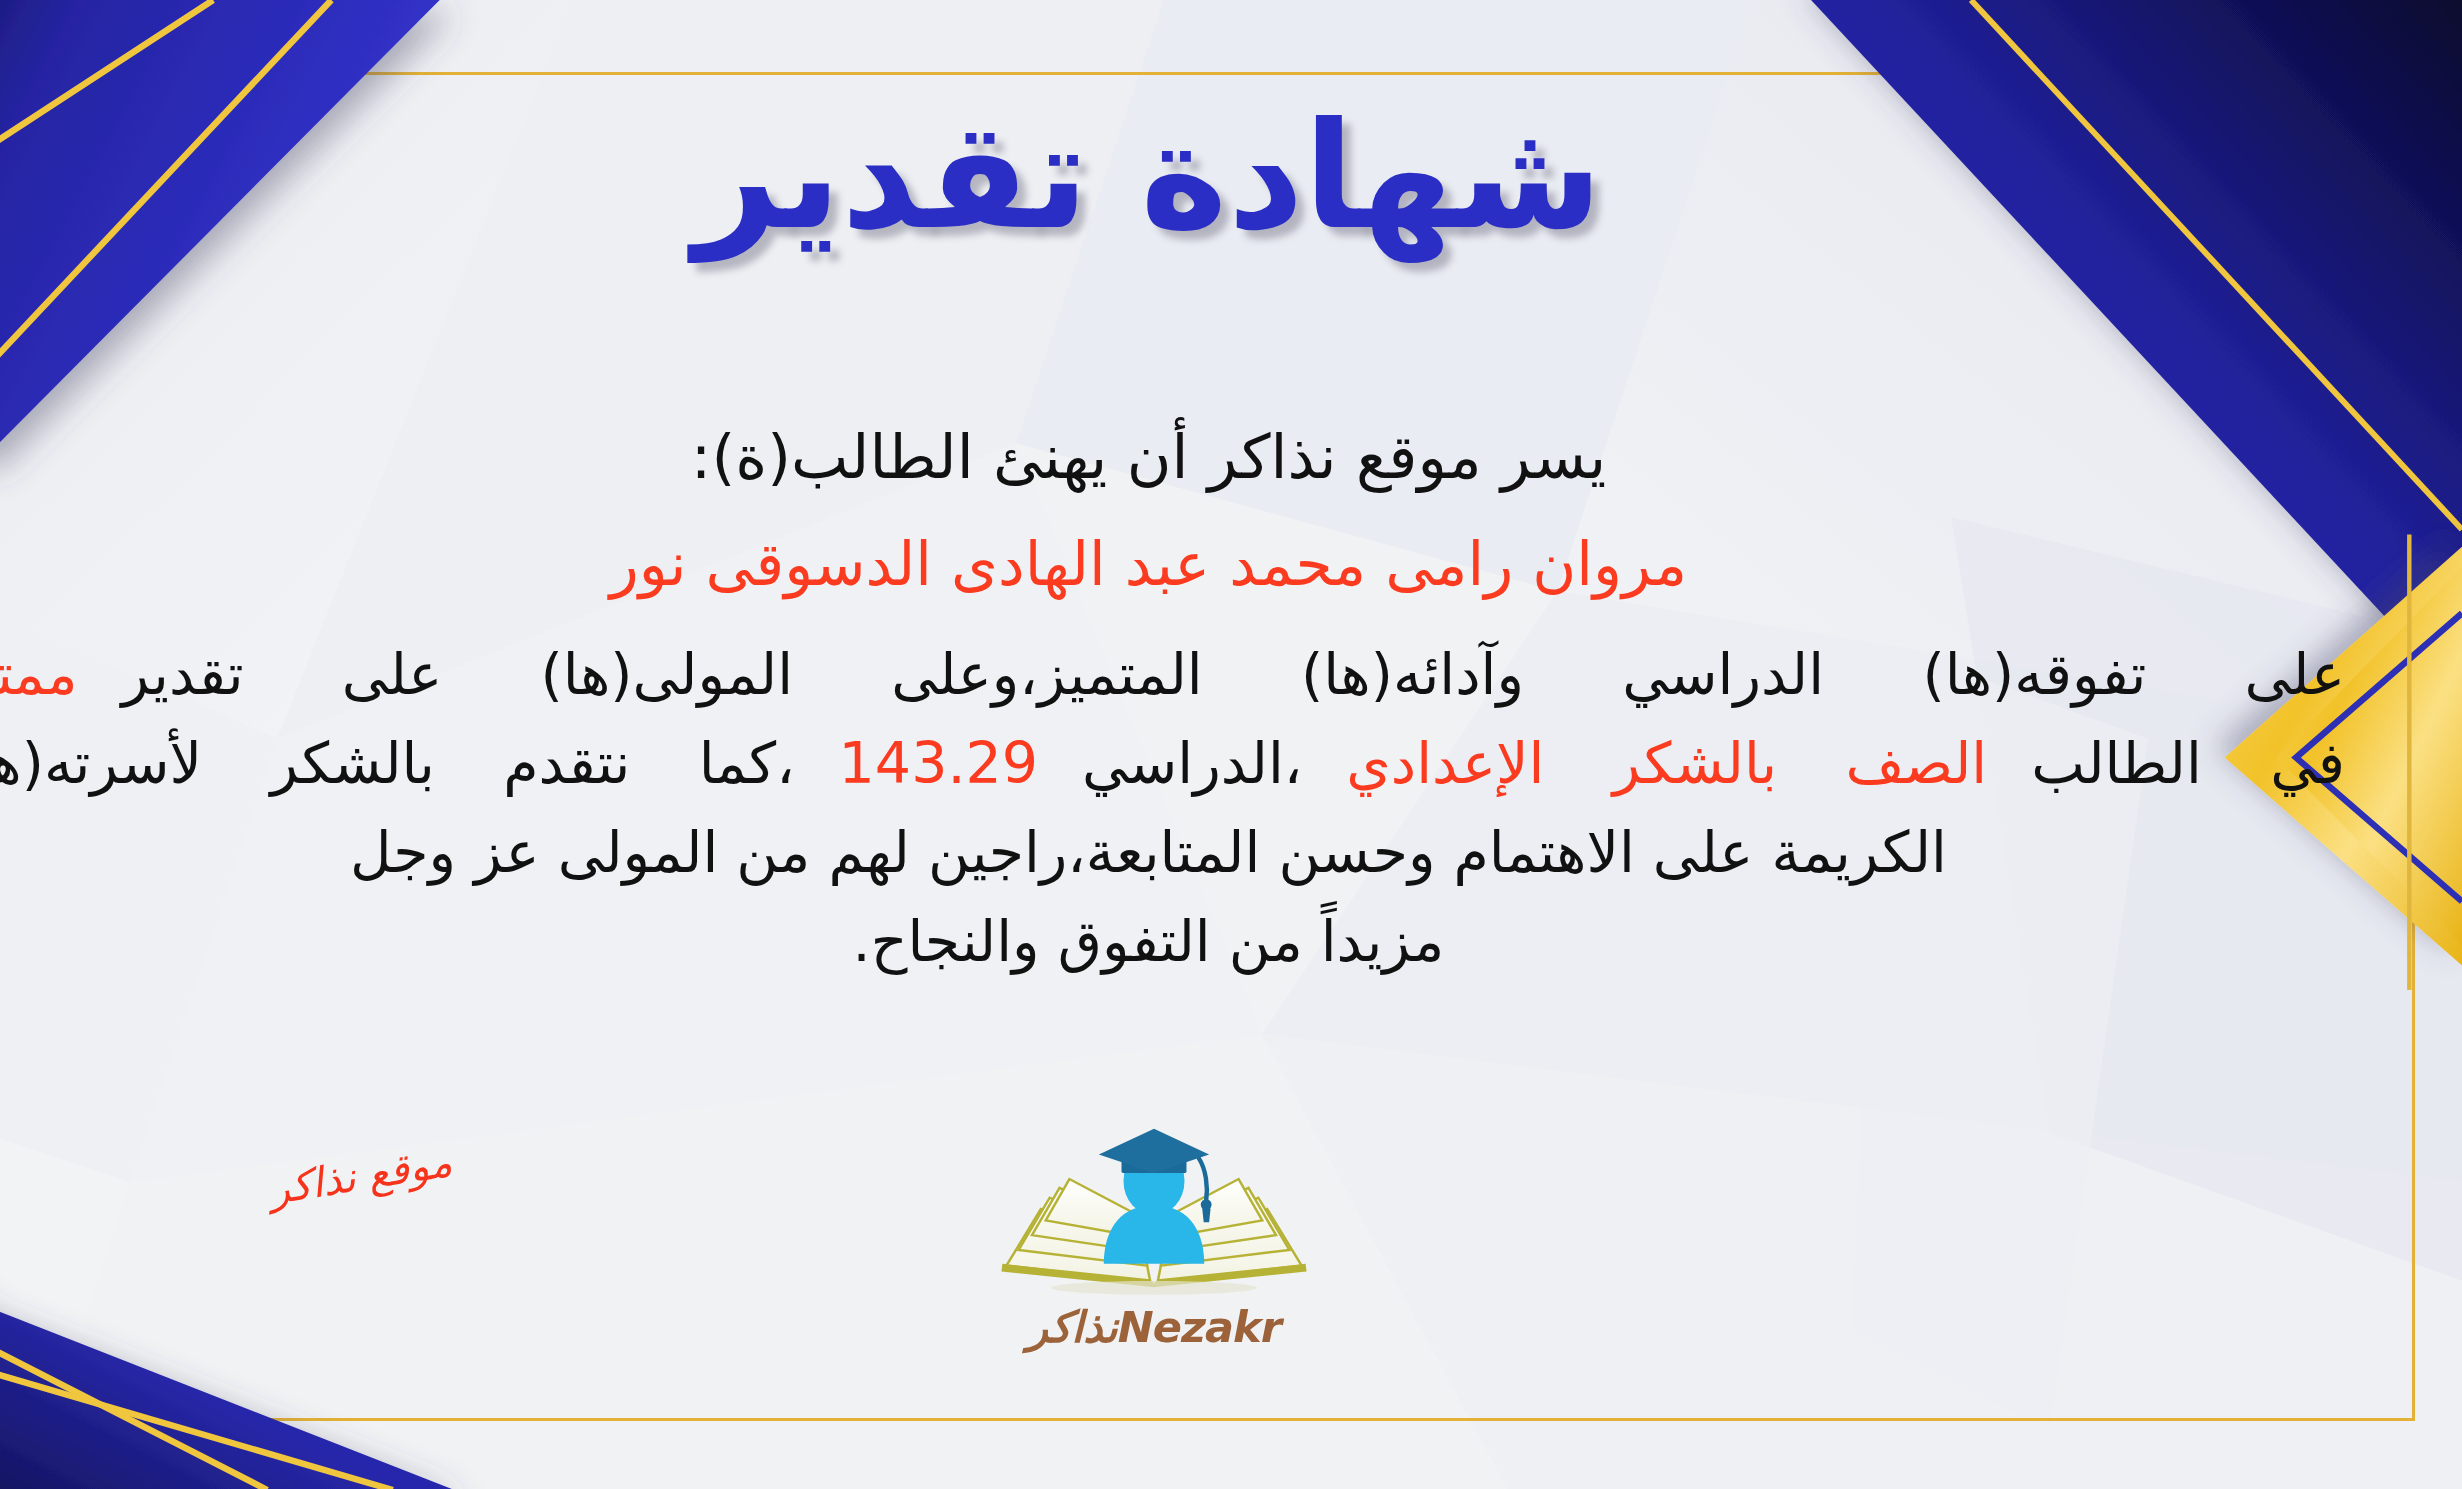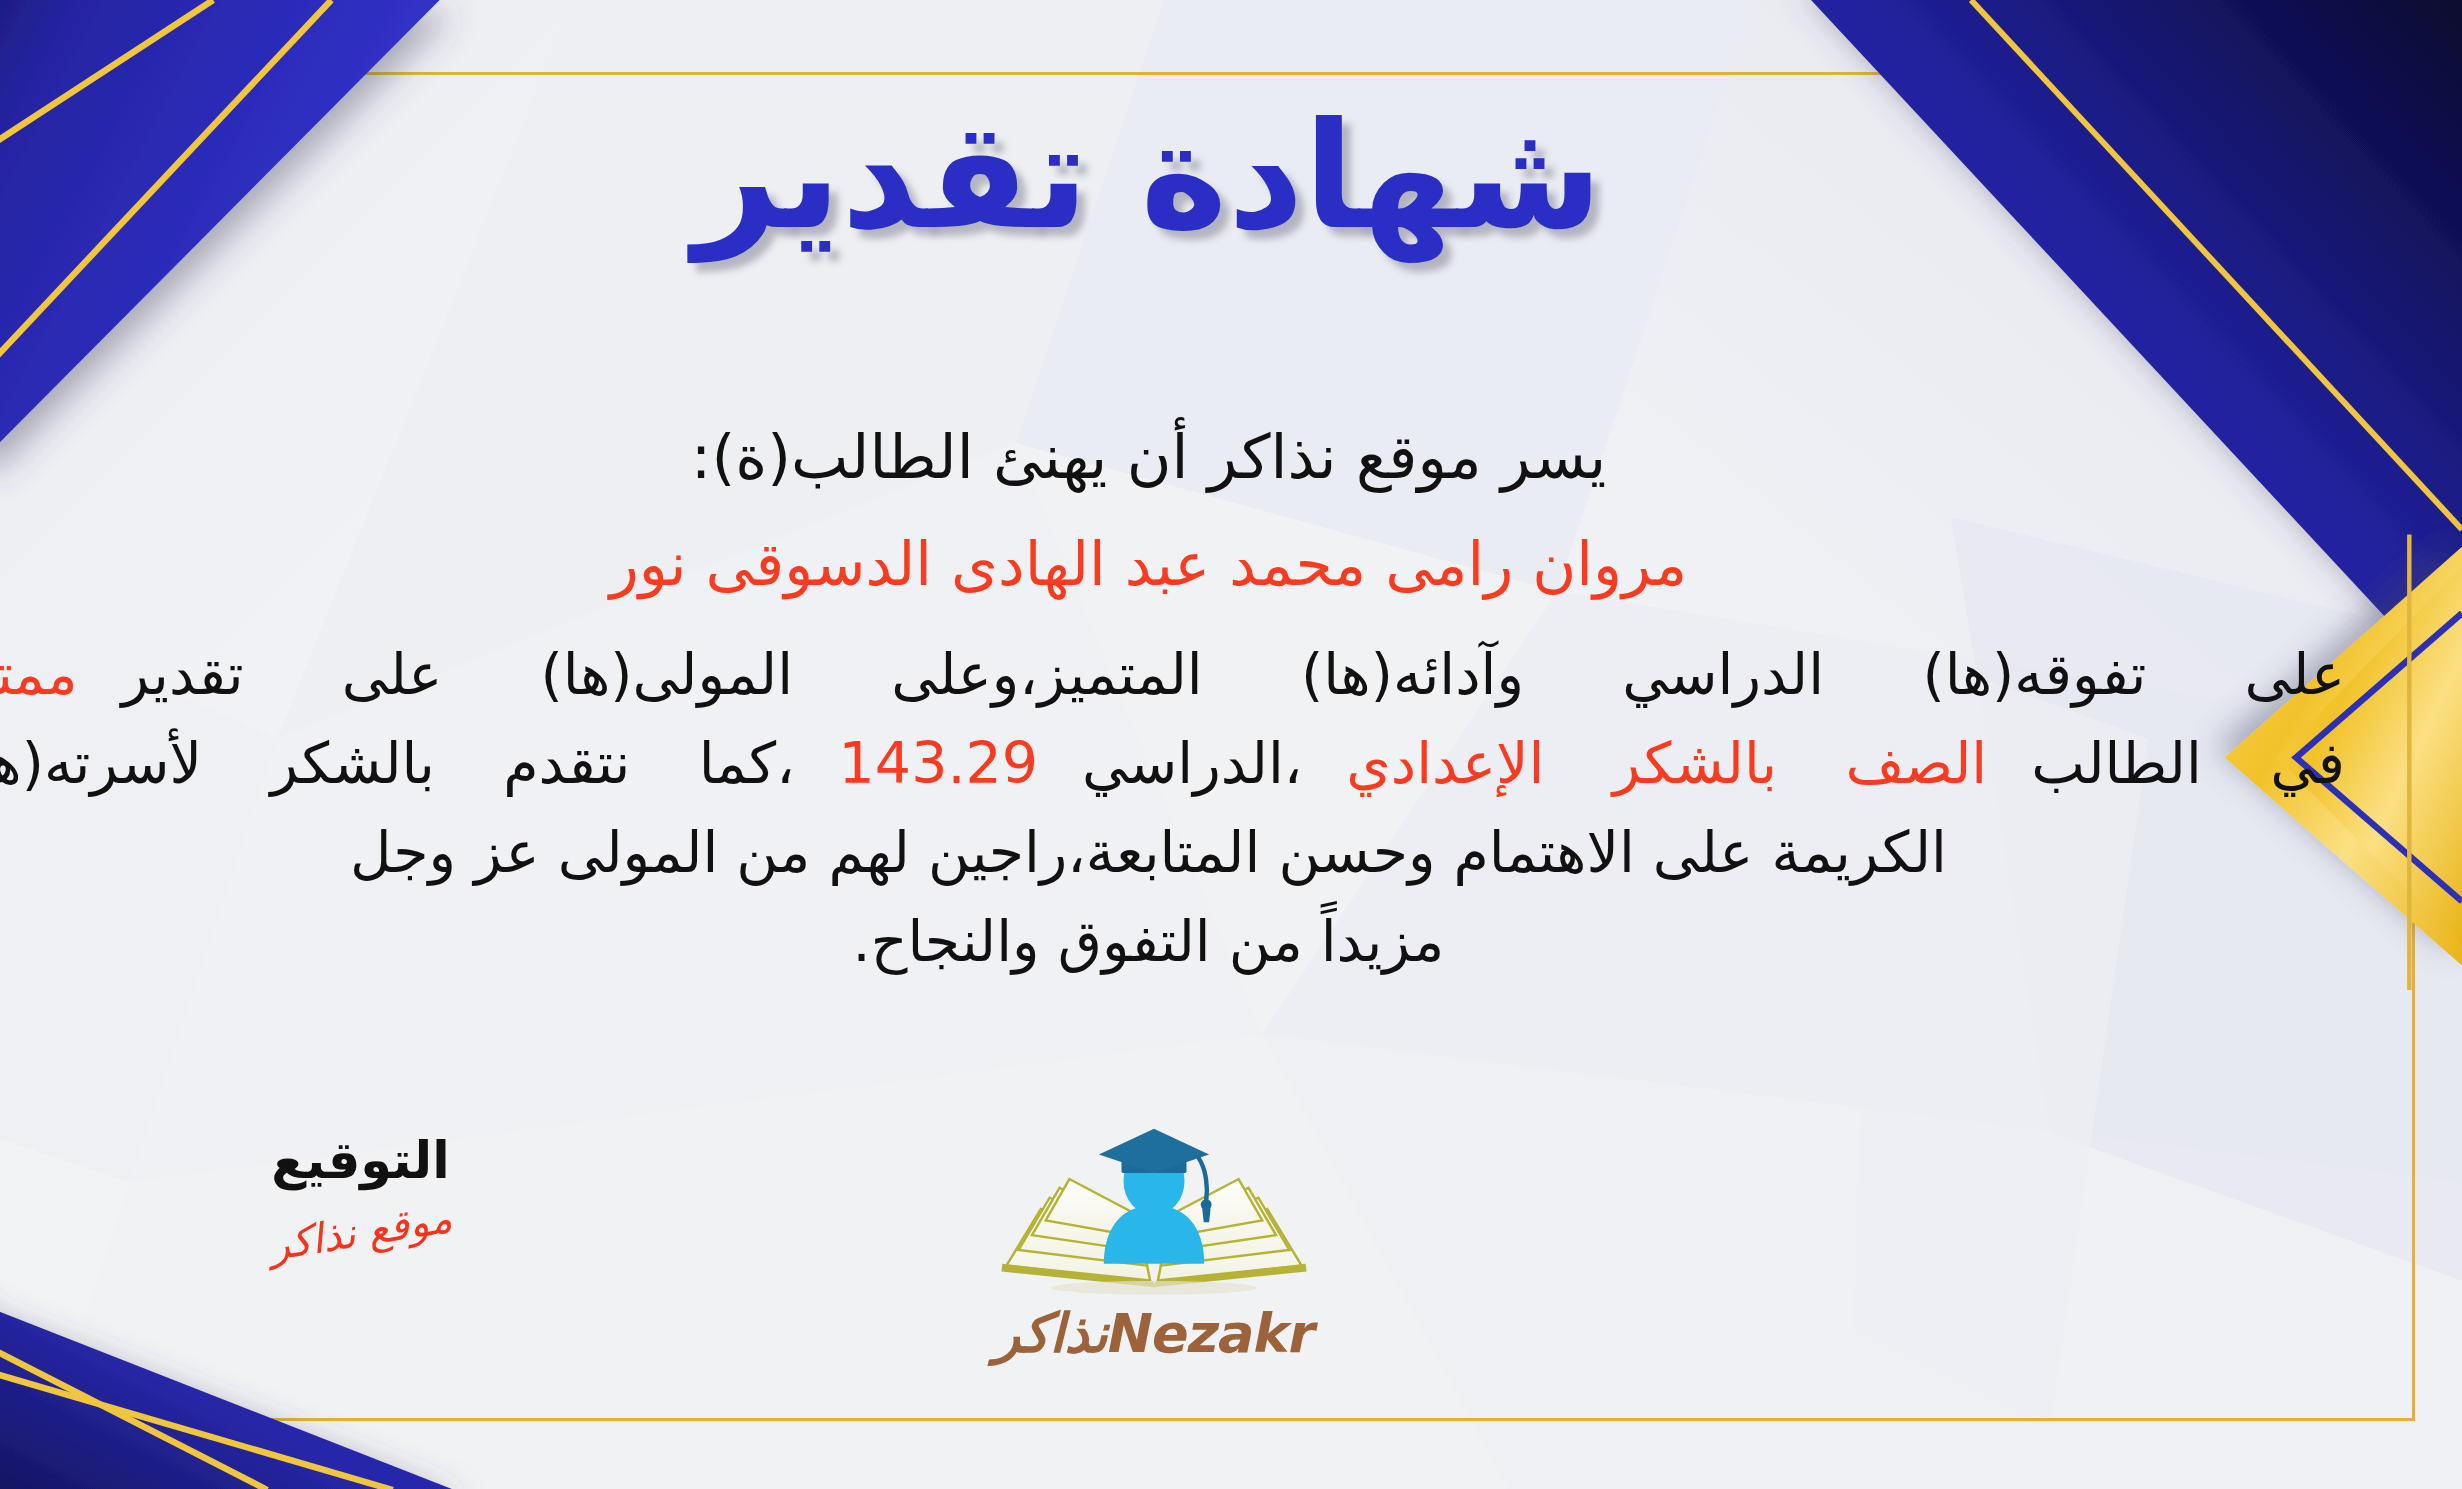--- a/index.html
+++ b/index.html
@@ -117,21 +117,21 @@
     position: absolute;
     left: 1133px;
     top: 1118px;
     width: 374px;
     text-align: center;
   }
   .logo-mark { width: 374px; height: 187px; }
   .logo-mark svg { display:block; width:100%; height:100%; }
   .logo-text {
     margin-top: -3px;
-    font-size: 54px;
+    font-size: 43px;
     font-weight: bold;
     font-style: italic;
     color: #9c6239;
     letter-spacing: -1px;
     white-space: nowrap;
   }
 </style>
 </head>
 <body>
 
@@ -252,21 +252,20 @@
       <p class="line line-wide">
         <span>في الطالب</span><span class="sp"></span><span class="hl">الصف بالشكر الإعدادي</span><span class="sp"></span><span>،الدراسي</span><span class="sp"></span><span class="hl">143.29</span><span class="sp"></span><span>،كما نتقدم بالشكر لأسرته(ها)</span>
       </p>
 
       <p class="line">الكريمة على الاهتمام وحسن المتابعة،راجين لهم من المولى عز وجل</p>
 
       <p class="line">مزيداً من التفوق والنجاح.</p>
     </div>
 
     <div class="signature-block">
-      <div class="signature-label">التوقيع</div>
       <div class="signature-mark">موقع نذاكر</div>
     </div>
 
     <div class="logo-block">
       <div class="logo-mark">
         <svg viewBox="0 0 760 380" xmlns="http://www.w3.org/2000/svg">
           <defs>
             <linearGradient id="bookPage" x1="0" y1="0" x2="0" y2="1">
               <stop offset="0" stop-color="#ffffff"></stop>
               <stop offset="1" stop-color="#f2f2e2"></stop>

